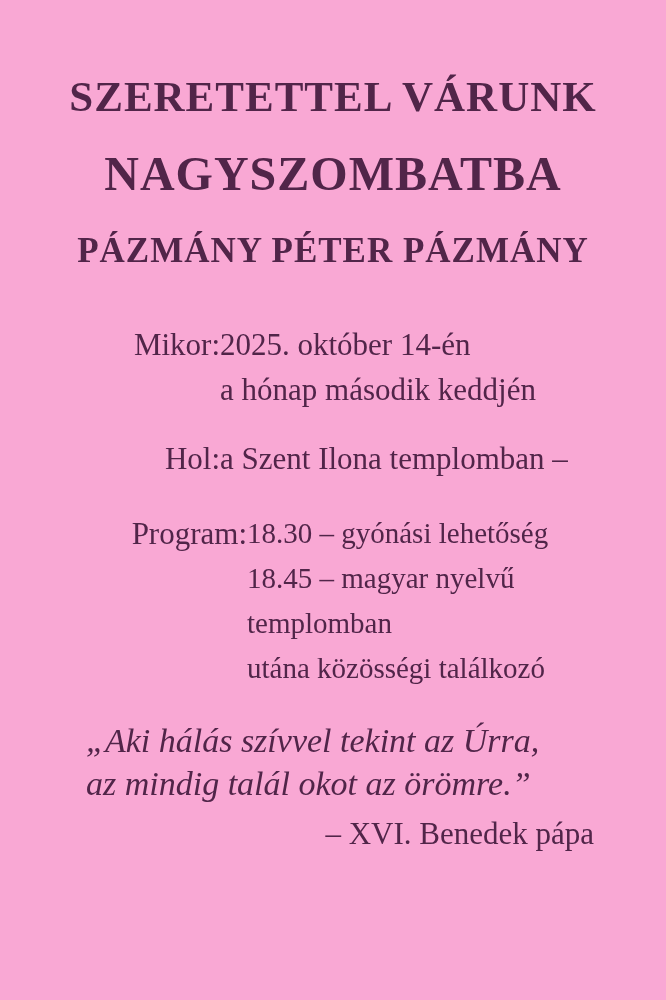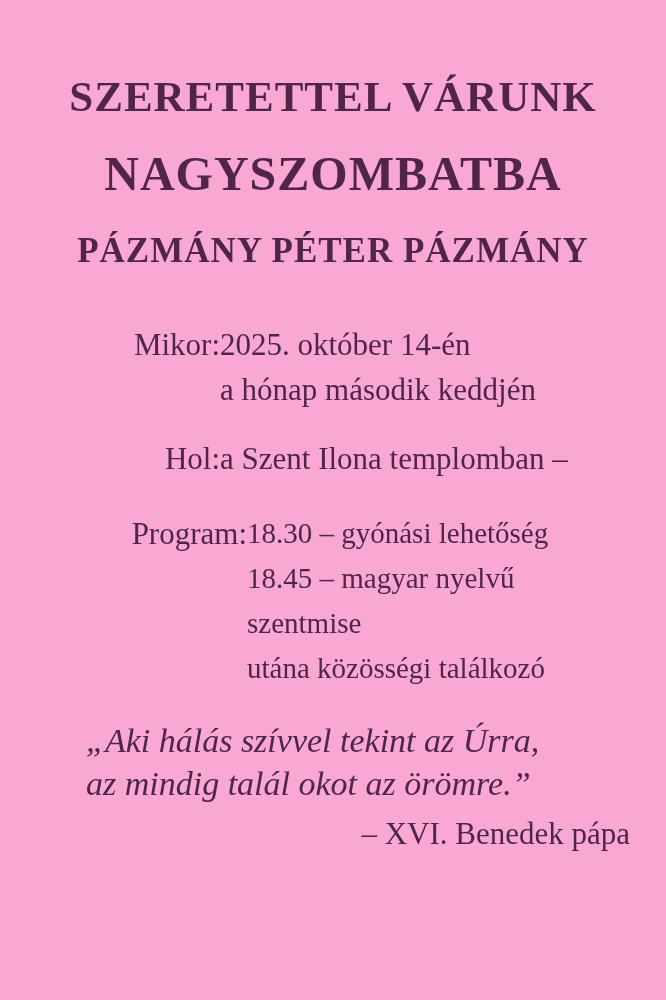--- a/index.html
+++ b/index.html
@@ -81,21 +81,21 @@
     font-size: 31px;
     line-height: 45px;
     white-space: nowrap;
   }
   .row-program .detail-line {
     font-size: 29px;
   }
 
   
   .quote {
-    margin: 28px 36px 0 86px;
+    margin: 28px 72px 0 86px;
   }
   .quote-line {
     font-size: 34px;
     font-style: italic;
     line-height: 43px;
     white-space: nowrap;
   }
   .attribution {
     font-size: 31px;
     font-style: normal;
@@ -131,21 +131,21 @@
       <div class="detail-lines">
         <div class="detail-line">a Szent Ilona templomban –</div>
       </div>
     </div>
 
     <div class="detail-row row-program">
       <div class="detail-label">Program:</div>
       <div class="detail-lines">
         <div class="detail-line">18.30 – gyónási lehetőség</div>
         <div class="detail-line">18.45 – magyar nyelvű</div>
-        <div class="detail-line">szentmise</div>
+        <div class="detail-line">templomban</div>
         <div class="detail-line">utána közösségi találkozó</div>
       </div>
     </div>
 
   </section>
 
   <section class="quote">
     <div class="quote-line">„Aki hálás szívvel tekint az Úrra,</div>
     <div class="quote-line">az mindig talál okot az örömre.”</div>
     <div class="attribution">– XVI. Benedek pápa</div>

